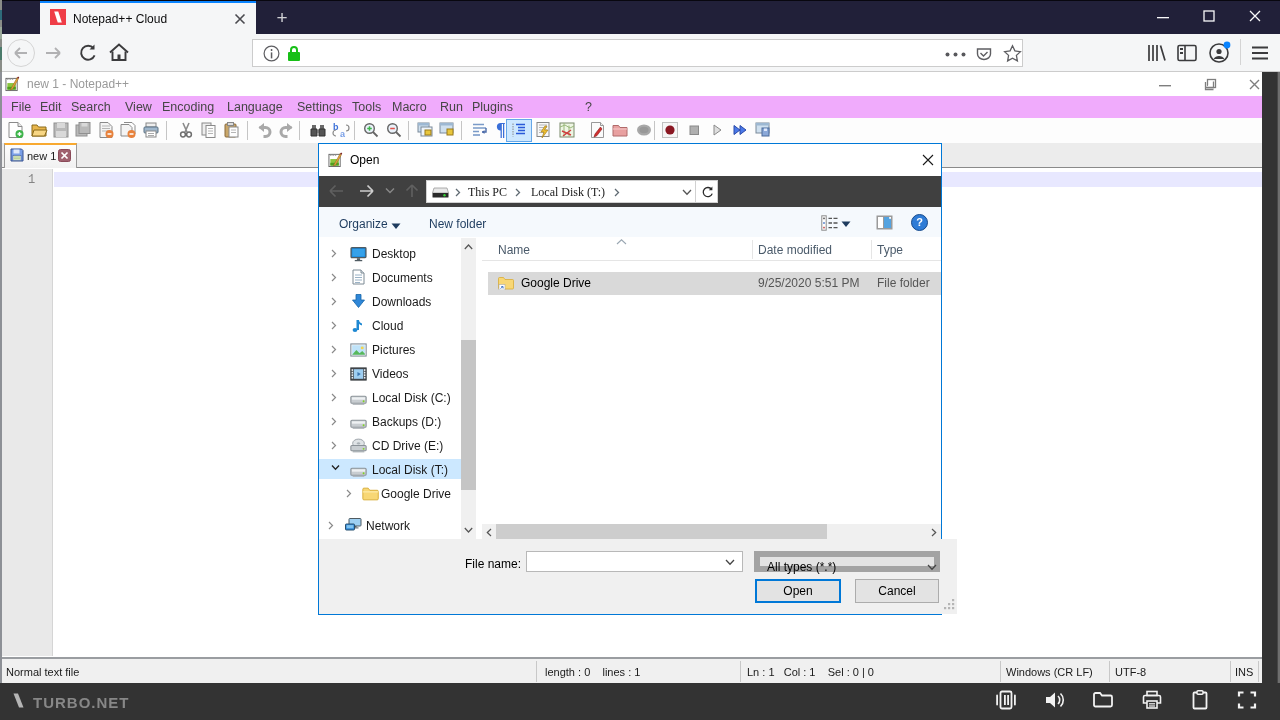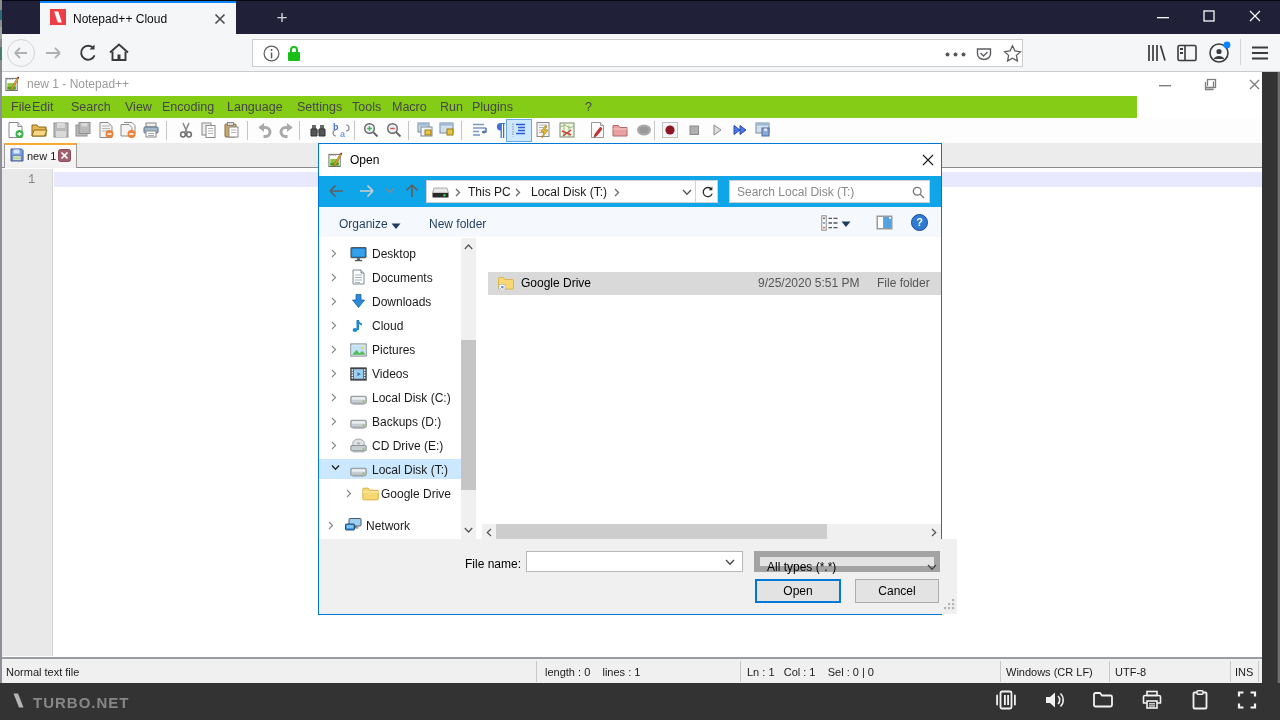--- a/index.html
+++ b/index.html
@@ -2,50 +2,50 @@
 <html><head>
 <meta charset="utf-8">
 <style>
 * { margin:0; padding:0; box-sizing:border-box; }
 html,body { width:1280px; height:720px; overflow:hidden; }
 body { font-family:"Liberation Sans", sans-serif; position:relative; background:#333; }
 .abs { position:absolute; }
 
 
 #titlebar { left:0; top:0; width:1280px; height:34px; background:#212039; border-top:1px solid #08070f; }
-#fftab { left:40px; top:0; width:196px; height:34px; background:#f5f6f7; border-top:2.5px solid #0a84ff; }
+#fftab { left:40px; top:0; width:216px; height:34px; background:#f5f6f7; border-top:2.5px solid #0a84ff; }
 #fftab .fav { position:absolute; left:10px; top:6px; width:16px; height:16px; }
 #fftab .tt { position:absolute; left:33px; top:9px; font-size:12px; color:#0c0c0d; }
 #fftab .tx { position:absolute; right:8px; top:8px; width:16px; height:16px; color:#4a4a4f; font-size:14px; text-align:center; line-height:16px; }
 #newtab { left:273px; top:8px; width:18px; height:18px; color:#cfcfd3; font-size:19px; line-height:17px; text-align:center; font-weight:300; }
 .wbtn { top:0; height:30px; width:46px; color:#f9f9fa; }
 
 
 #navbar { left:0; top:34px; width:1280px; height:38px; background:#f5f6f7; border-bottom:1px solid #ccc; }
 #urlbar { position:absolute; left:252px; top:5px; width:771px; height:28px; background:#fff; border:1px solid #ccc; }
 .navic { position:absolute; top:0; }
 
 
 #npp { left:0; top:72px; width:1262px; height:611px; background:#fff; border-left:2px solid #8d9096; }
 #npptitle { left:0; top:0; width:1260px; height:24px; background:#fff; }
-#nppmenu { left:0; top:24px; width:1135px; height:22px; background:#84cc16; font-size:12.5px; color:#464646; }
+#nppmenu { left:0; top:24px; width:1260px; height:22px; background:#f0abfc; font-size:12.5px; color:#464646; }
 #nppmenu span { position:absolute; top:4px; }
 #npptools { left:0; top:46px; width:1260px; height:25px; background:#fdfdfd; }
 #npptabbar { left:0; top:71px; width:1260px; height:25px; background:#ececec; border-bottom:1px solid #8a8a8a;padding-left:42px; }
 #nppeditor { left:0; top:97px; width:1260px; height:487px; background:#fff; }
 #gutter { left:0; top:0; width:51px; height:487px; background:#e9e9e9; border-right:1px solid #d5d5d5;}
 #caretline { left:52px; top:3px; width:1208px; height:15px; background:#e8e8ff; }
 #nppstatus { left:0; top:585px; width:1260px; height:26px; background:#f0f0f0; border-top:2px solid #9a9da1; font-size:11px; color:#1a1a1a; }
 #nppstatus span { position:absolute; top:7px; }
 .ssep { position:absolute; top:2px; width:1px; height:21px; background:#c8c8c8; }
 
 
 #dlg { left:318px; top:143px; width:624px; height:472px; background:#f0f0f0; border:1px solid #0078d7; z-index:10; font-size:12px; }
 #dlgtitle { left:0; top:0; width:622px; height:32px; background:#fff; }
-#dlgtools { left:0; top:32px; width:622px; height:31px; background:#0ea5e9; }
+#dlgtools { left:0; top:32px; width:622px; height:31px; background:#404040;font-family:Liberation Serif, serif; }
 #dlgcmd { left:0; top:63px; width:622px; height:30px; background:#f5f9fd; }
 #dlgmain { left:0; top:93px; width:622px; height:302px; background:#fff; }
 #dlgbottom { left:16px; top:395px; width:622px; height:75px; background:#f0f0f0; }
 
 .chev { position:absolute; left:12px; width:6px; height:9px; }
 .tico { position:absolute; left:31px; width:17px; height:16px; }
 .tlab { position:absolute; left:53px; }
 
 
 #turbobar { left:0; top:683px; width:1280px; height:37px; background:#333333; }
@@ -159,21 +159,21 @@
         <rect x="19.5" y="5.5" width="8" height="8" fill="none" stroke="#7e7e7e" stroke-width="1.3"></rect>
         <path d="M17.5 8 v7.5 h8" fill="none" stroke="#7e7e7e" stroke-width="1.3"></path>
         <path d="M17.5 13.5 h8 v-6" fill="#fff" stroke="#7e7e7e" stroke-width="1.3"></path>
       </svg>
     <svg class="abs" style="left:1230px;top:2px;" width="46" height="22" viewBox="0 0 46 22">
         <path d="M18 6 l9 9 M27 6 l-9 9" stroke="#7e7e7e" stroke-width="1.4"></path>
       </svg>
   </div>
   <div class="abs" id="nppmenu">
     <span style="left:9px;">File</span>
-      <span style="left:30px;">Edit</span>
+      <span style="left:38px;">Edit</span>
       <span style="left:69px;">Search</span>
       <span style="left:123px;">View</span>
       <span style="left:160px;">Encoding</span>
       <span style="left:225px;">Language</span>
       <span style="left:295px;">Settings</span>
       <span style="left:350px;">Tools</span>
       <span style="left:390px;">Macro</span>
       <span style="left:438px;">Run</span>
       <span style="left:470px;">Plugins</span>
       <span style="left:528px;margin-top:24px;">Window</span>
@@ -452,27 +452,20 @@
       <svg class="abs" style="left:255px;top:8px;" width="10" height="8" viewBox="0 0 10 8">
           <path d="M1 1 l4 4.2 L9 1" stroke="#555" stroke-width="1.3" fill="none"></path>
         </svg>
     </div>
     <div class="abs" style="left:377px;top:4px;width:22px;height:23px;border:1px solid #d1d1d1;border-left:none;background:#fff;">
       <svg class="abs" style="left:4px;top:4px;" width="14" height="14" viewBox="0 0 14 14">
           <path d="M11.6 4.4 A4.6 4.6 0 1 0 12.2 8.6" stroke="#2b2b2b" stroke-width="1.3" fill="none"></path>
           <path d="M12.4 1.6 v3.6 h-3.6 z" fill="#2b2b2b"></path>
         </svg>
     </div>
-    <div class="abs" style="left:410px;top:4px;width:201px;height:23px;background:#fff;border:1px solid #d1d1d1;">
-      <span class="abs" style="left:7px;top:4px;color:#8a8a8a;">Search Local Disk (T:)</span>
-      <svg class="abs" style="left:182px;top:5px;" width="13" height="13" viewBox="0 0 13 13">
-          <circle cx="5.2" cy="5.2" r="3.9" fill="none" stroke="#777" stroke-width="1.3"></circle>
-          <path d="M8.2 8.2 L12 12" stroke="#777" stroke-width="1.3"></path>
-        </svg>
-    </div>
   </div>
   <div class="abs" id="dlgcmd">
     <span class="abs" style="left:20px;top:10px;color:#1e3c5f;">Organize</span>
     <svg class="abs" style="left:72px;top:16px;" width="10" height="7" viewBox="0 0 10 7">
         <path d="M0.5 0.5 h9 L5 6z" fill="#1e3c5f"></path>
       </svg>
     <span class="abs" style="left:110px;top:10px;color:#1e3c5f;">New folder</span>
     <svg class="abs" style="left:502px;top:8px;" width="18" height="16" viewBox="0 0 18 16">
         <rect x="0.8" y="0.8" width="4.4" height="14.4" fill="#fff" stroke="#8a8a8a"></rect>
         <rect x="2.2" y="2.6" width="1.6" height="1.6" fill="#555"></rect>
@@ -626,20 +619,30 @@
     <div class="abs" id="treesb" style="left:142px;top:1px;width:15px;height:301px;background:#f0f0f0;">
       <svg class="abs" style="left:3px;top:6px;" width="9" height="6" viewBox="0 0 9 6">
           <path d="M0.8 5 L4.5 1 L8.2 5" fill="none" stroke="#555" stroke-width="1.2"></path>
         </svg>
       <div class="abs" style="left:0;top:102px;width:15px;height:150px;background:#c5c5c5;"></div>
       <svg class="abs" style="left:3px;top:289px;" width="9" height="6" viewBox="0 0 9 6">
           <path d="M0.8 1 L4.5 5 L8.2 1" fill="none" stroke="#555" stroke-width="1.2"></path>
         </svg>
     </div>
     <div class="abs" id="flist" style="left:163px;top:0;width:459px;height:302px;background:#fff;">
+      <div class="abs" style="left:0;top:0;width:459px;height:24px;border-bottom:1px solid #e5e5e5;color:#4a5a6a;">
+        <svg class="abs" style="left:134px;top:2px;" width="11" height="6" viewBox="0 0 11 6">
+            <path d="M1 5 L5.5 0.8 L10 5" fill="none" stroke="#9aa7b2" stroke-width="1.1"></path>
+          </svg>
+        <span class="abs" style="left:16px;top:6px;">Name</span>
+        <span class="abs" style="left:276px;top:6px;">Date modified</span>
+        <span class="abs" style="left:395px;top:6px;">Type</span>
+        <div class="abs" style="left:270px;top:3px;width:1px;height:19px;background:#e5e5e5;"></div>
+        <div class="abs" style="left:389px;top:3px;width:1px;height:19px;background:#e5e5e5;"></div>
+      </div>
       <div class="abs" style="left:6px;top:35px;width:453px;height:23px;background:#d9d9d9;">
         <svg class="abs" style="left:10px;top:4px;" width="16" height="14" viewBox="0 0 16 14">
             <path d="M0.5 2.5 a1 1 0 0 1 1 -1 h4 l1.5 2 h7.5 a1 1 0 0 1 1 1 V12 a1 1 0 0 1 -1 1 h-13 a1 1 0 0 1 -1 -1 Z" fill="#f8d775" stroke="#d8ac36" stroke-width="0.8"></path>
             <rect x="1" y="8.5" width="6" height="5.5" fill="#fff" stroke="#aaa" stroke-width="0.6"></rect>
             <path d="M2.5 12.5 l2.5 -2 m-1.8 0.1 h1.9 v1.9" stroke="#3a6fc4" stroke-width="0.9" fill="none"></path>
           </svg>
         <span class="abs" style="left:33px;top:4px;color:#000;">Google Drive</span>
         <span class="abs" style="left:270px;top:4px;color:#555;">9/25/2020 5:51 PM</span>
         <span class="abs" style="left:389px;top:4px;color:#555;">File folder</span>
       </div>

